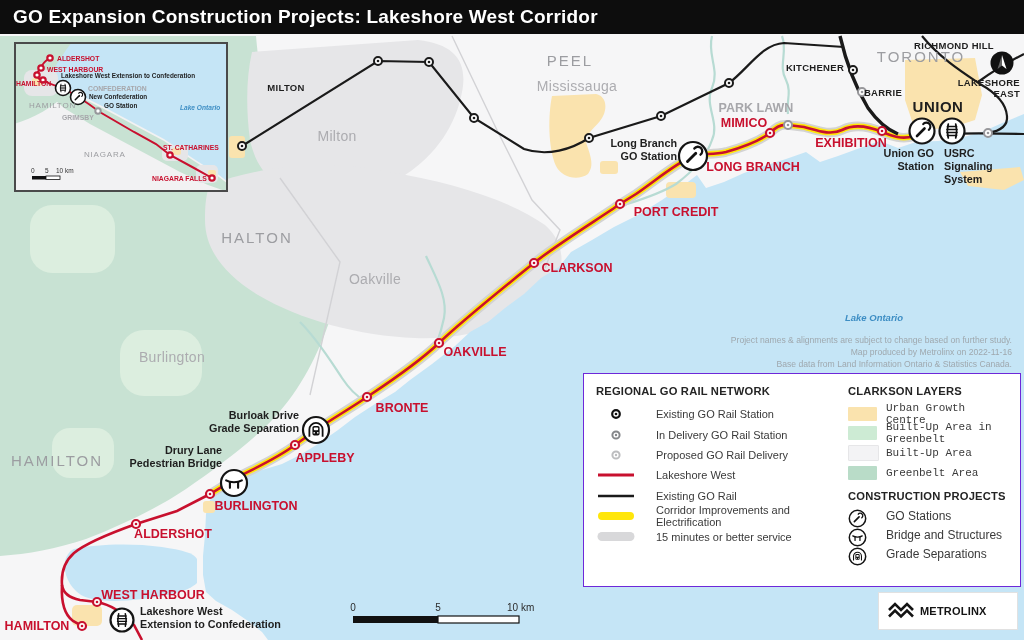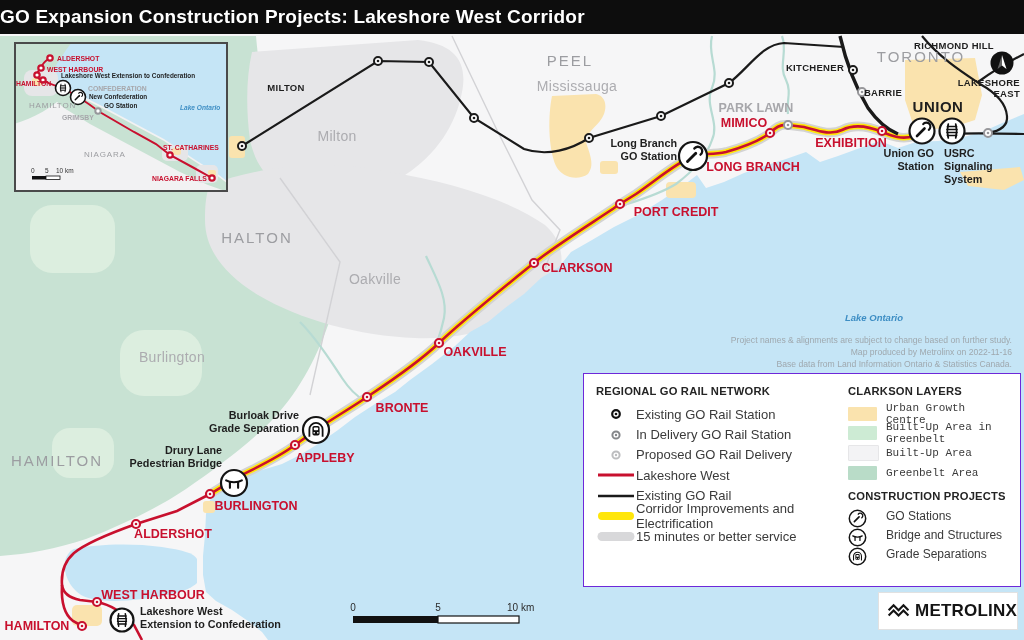--- a/index.html
+++ b/index.html
@@ -1,19 +1,19 @@
 <!DOCTYPE html>
 <html><head>
 <meta charset="utf-8">
 <style>
   html,body{margin:0;padding:0;background:#222;}
   .stage{position:relative;width:1024px;height:640px;overflow:hidden;background:#C5E5F6;
          font-family:"Liberation Sans",sans-serif;}
   .titlebar{position:absolute;top:0;left:0;width:1024px;height:34px;background:#0d0d0d;
-            color:#fff;font-size:19px;font-weight:700;line-height:34px;
+            color:#fff;font-size:19px;font-weight:700;line-height:34px;padding-left:13px;
             box-sizing:border-box;letter-spacing:.2px;white-space:nowrap;}
   .mapsvg{position:absolute;top:34px;left:0;}
 
   
   text{font-family:"Liberation Sans",sans-serif;}
   .t-rg{font-size:15px;font-weight:500;fill:#9C9DA1;letter-spacing:2px;}
   .t-ct{font-size:14px;font-weight:500;fill:#ACACB0;letter-spacing:.3px;}
   .t-st{font-size:12.5px;font-weight:700;fill:#C8102E;}
   .t-stg{font-size:12.5px;font-weight:700;fill:#A7A7AB;}
   .t-bl{font-size:9.5px;font-weight:700;fill:#1E1E1E;letter-spacing:.3px;}
@@ -34,33 +34,33 @@
   .mkb{fill:#fff;stroke:#1A1A1A;stroke-width:2;}    .mkbd{fill:#1A1A1A;}
   .mkg{fill:#fff;stroke:#97979B;stroke-width:2;}    .mkgd{fill:#97979B;}
   .pic{fill:#fff;stroke:#141414;stroke-width:2.2;}
   .pic-s{fill:#fff;stroke:#141414;stroke-width:1.6;}
 
   
   .legend{position:absolute;left:583px;top:373px;width:438px;height:214px;background:#fff;
           border:1px solid #6d28d9;box-sizing:border-box;padding:11px 12px;display:flex;overflow:hidden;}
   .lcol{width:252px;flex:0 0 252px;} .rcol{flex:1;}
   .lhead{font-size:11.2px;font-weight:700;color:#242424;margin-bottom:7px;letter-spacing:.2px;}
-  .lrow{display:flex;align-items:center;height:20.4px;font-size:13px;color:#3a3a3a;}
+  .lrow{display:flex;align-items:center;height:20.4px;font-size:11px;color:#3a3a3a;gap:20px;}
   .crow{display:flex;align-items:center;height:19.6px;font-size:11px;color:#3a3a3a;font-family:Liberation Mono, monospace;}
   .prow{display:flex;align-items:flex-start;min-height:17.5px;font-size:12px;color:#3a3a3a;line-height:1.2;}
   .lsym{width:40px;flex:0 0 40px;display:flex;justify-content:center;align-items:center;}
   .csym{width:38px;flex:0 0 38px;display:flex;align-items:center;}
   .swatch{width:29px;height:14px;border-radius:1px;}
   .phead{margin-top:8px;}
 
   
   .logo{position:absolute;left:878px;top:592px;width:140px;height:38px;background:#fff;
         border:1px solid #e1e1e1;box-sizing:border-box;display:flex;align-items:center;
         gap:5px;padding-left:8px;}
-  .logo-text{font-size:17px;font-weight:800;color:#141414;letter-spacing:.2px;text-align:right;}
+  .logo-text{font-size:11px;font-weight:800;color:#141414;letter-spacing:.2px;text-align:right;}
 </style>
 </head>
 <body>
 
 <div class="stage">
   <div class="titlebar">GO Expansion Construction Projects: Lakeshore West Corridor</div>
 
   <svg class="mapsvg" width="1024" height="606" viewBox="0 34 1024 606">
     <defs>
       <symbol id="sy-wrench" viewBox="-10 -10 20 20" overflow="visible">

